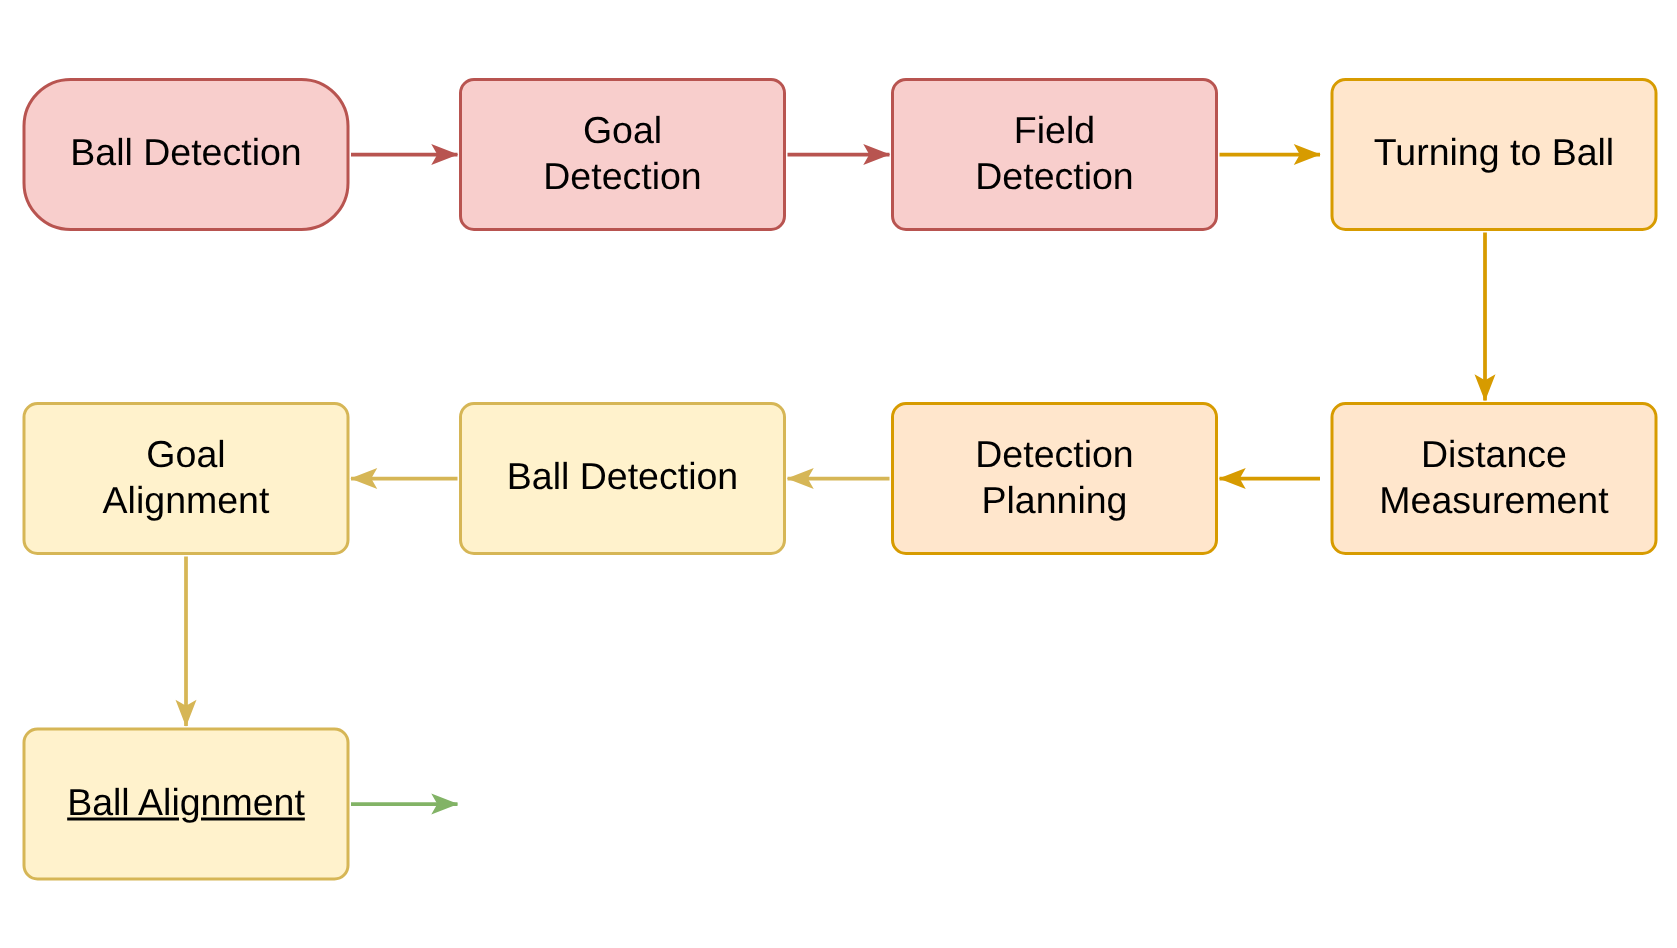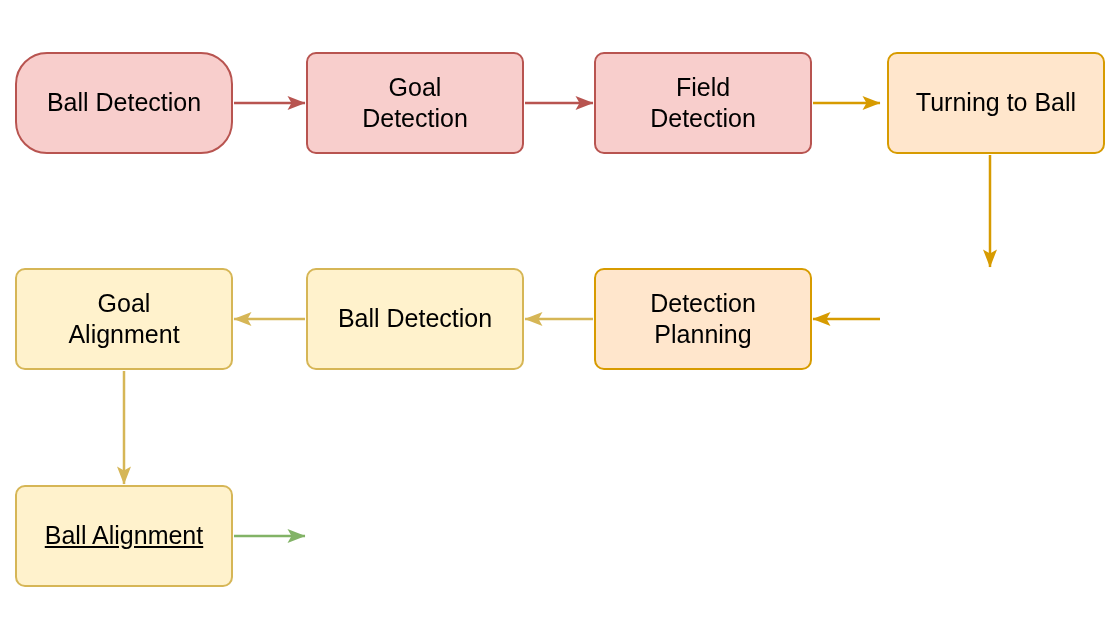--- a/index.html
+++ b/index.html
@@ -91,20 +91,24 @@
 Detection</span>
   </div>
   <div class="node col3 row1" style="background-color: rgb(248, 206, 204); border-color: rgb(184, 84, 80);">
     <span class="label">Field
 Detection</span>
   </div>
   <div class="node col4 row1" style="background-color: rgb(255, 230, 204); border-color: rgb(215, 155, 0);">
     <span class="label">Turning to Ball</span>
   </div>
 
+  <div class="node col4 row2" style="background-color: rgb(255, 230, 204); border-color: rgb(215, 155, 0);">
+    <span class="label">Distance
+Measurement</span>
+  </div>
   <div class="node col3 row2" style="background-color: rgb(255, 230, 204); border-color: rgb(215, 155, 0);">
     <span class="label">Detection
 Planning</span>
   </div>
   <div class="node col2 row2" style="background-color: rgb(255, 242, 204); border-color: rgb(214, 182, 86);">
     <span class="label">Ball Detection</span>
   </div>
   <div class="node col1 row2" style="background-color: rgb(255, 242, 204); border-color: rgb(214, 182, 86);">
     <span class="label">Goal
 Alignment</span>

